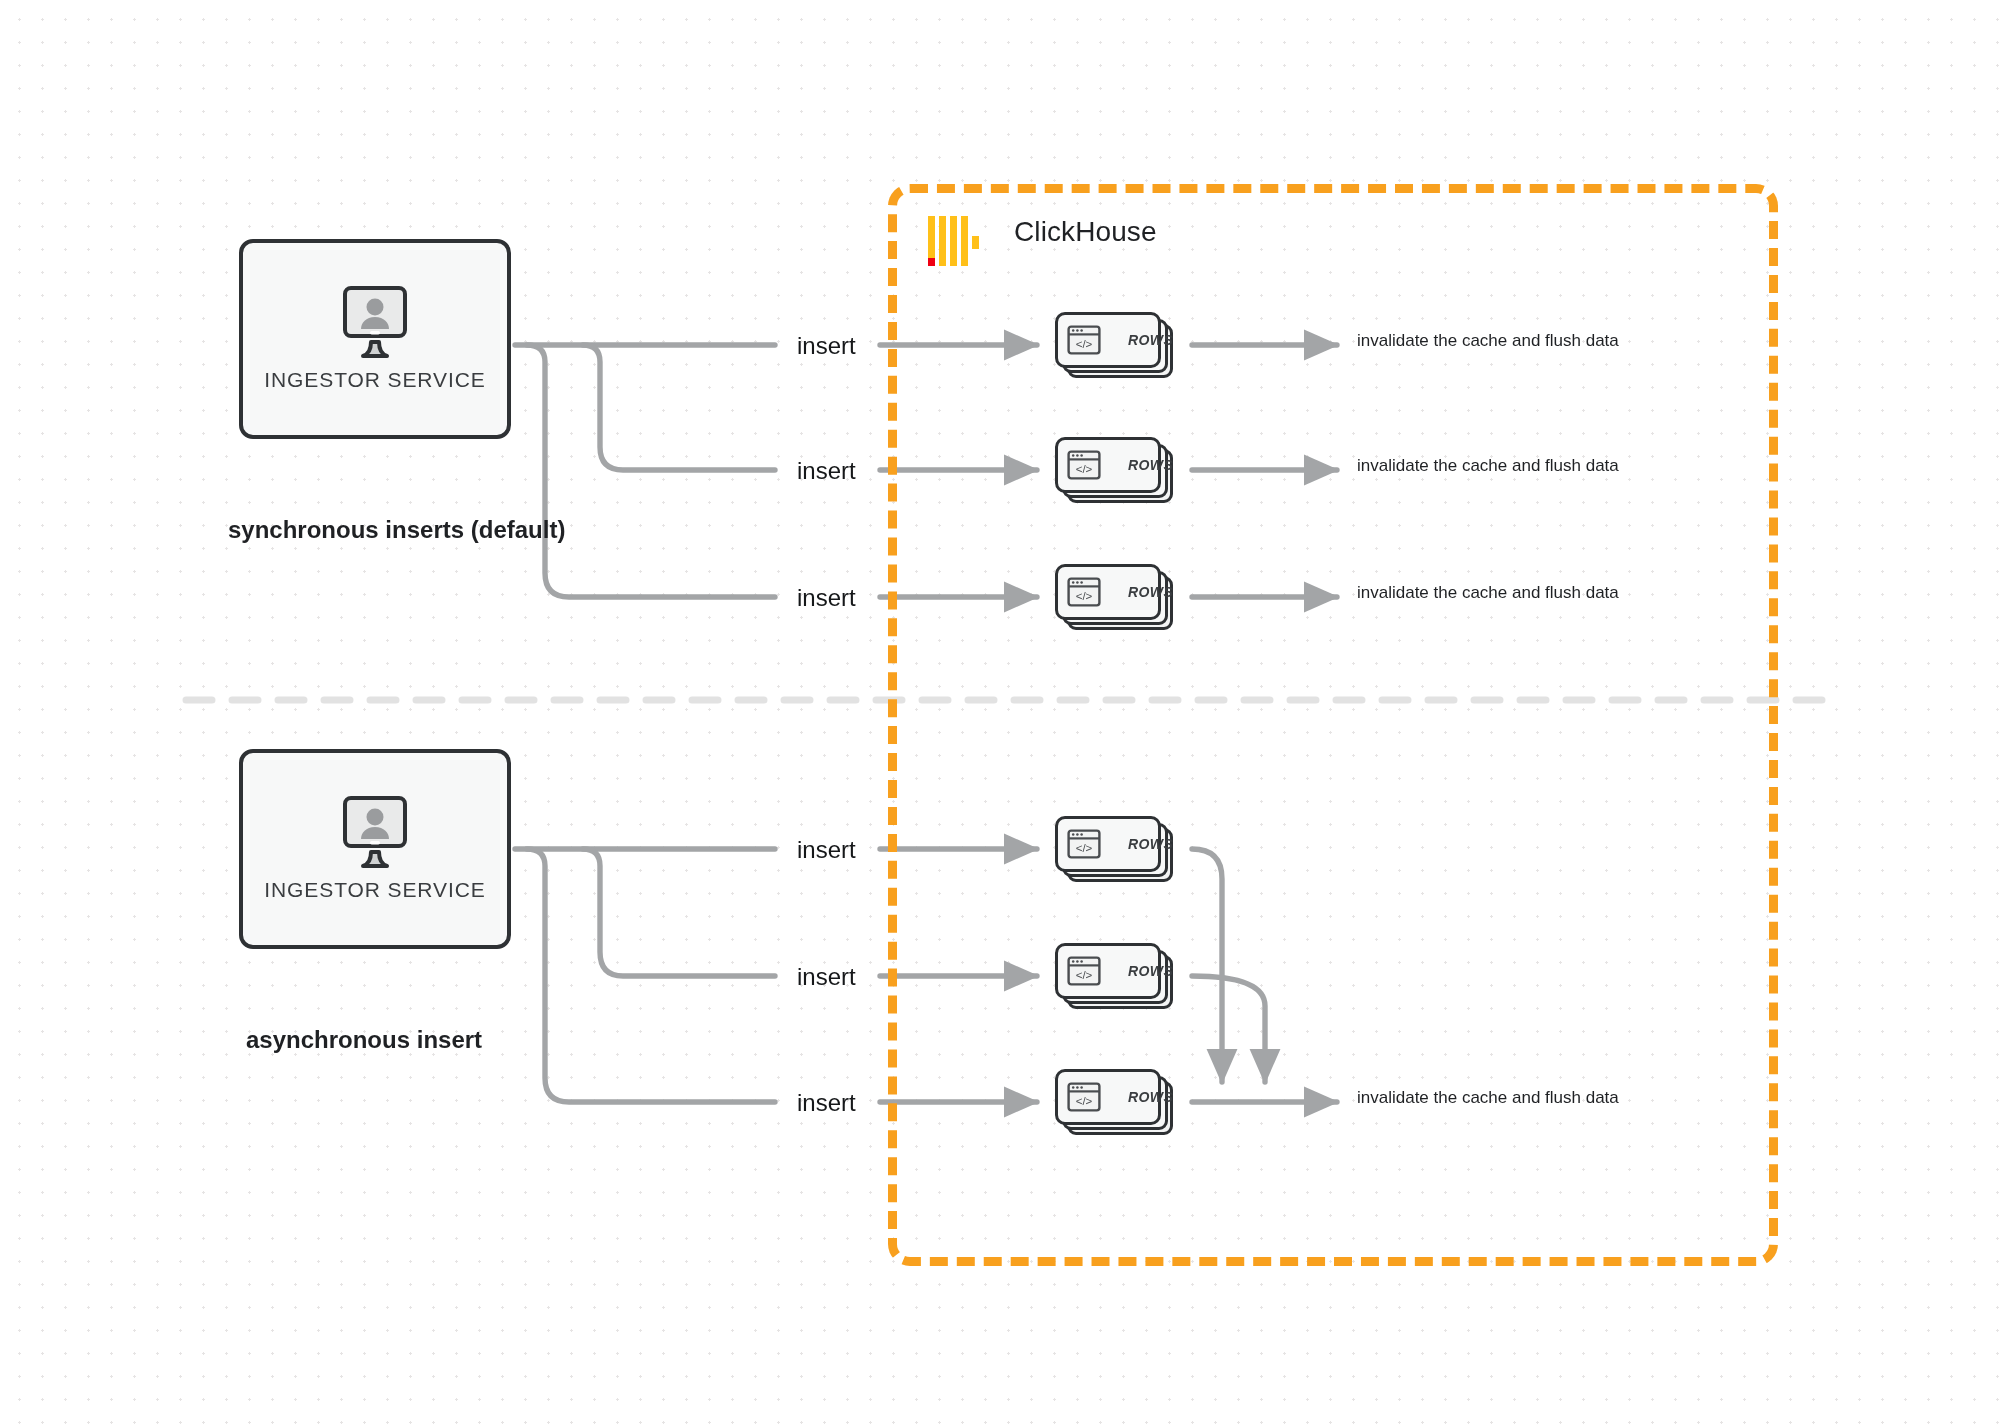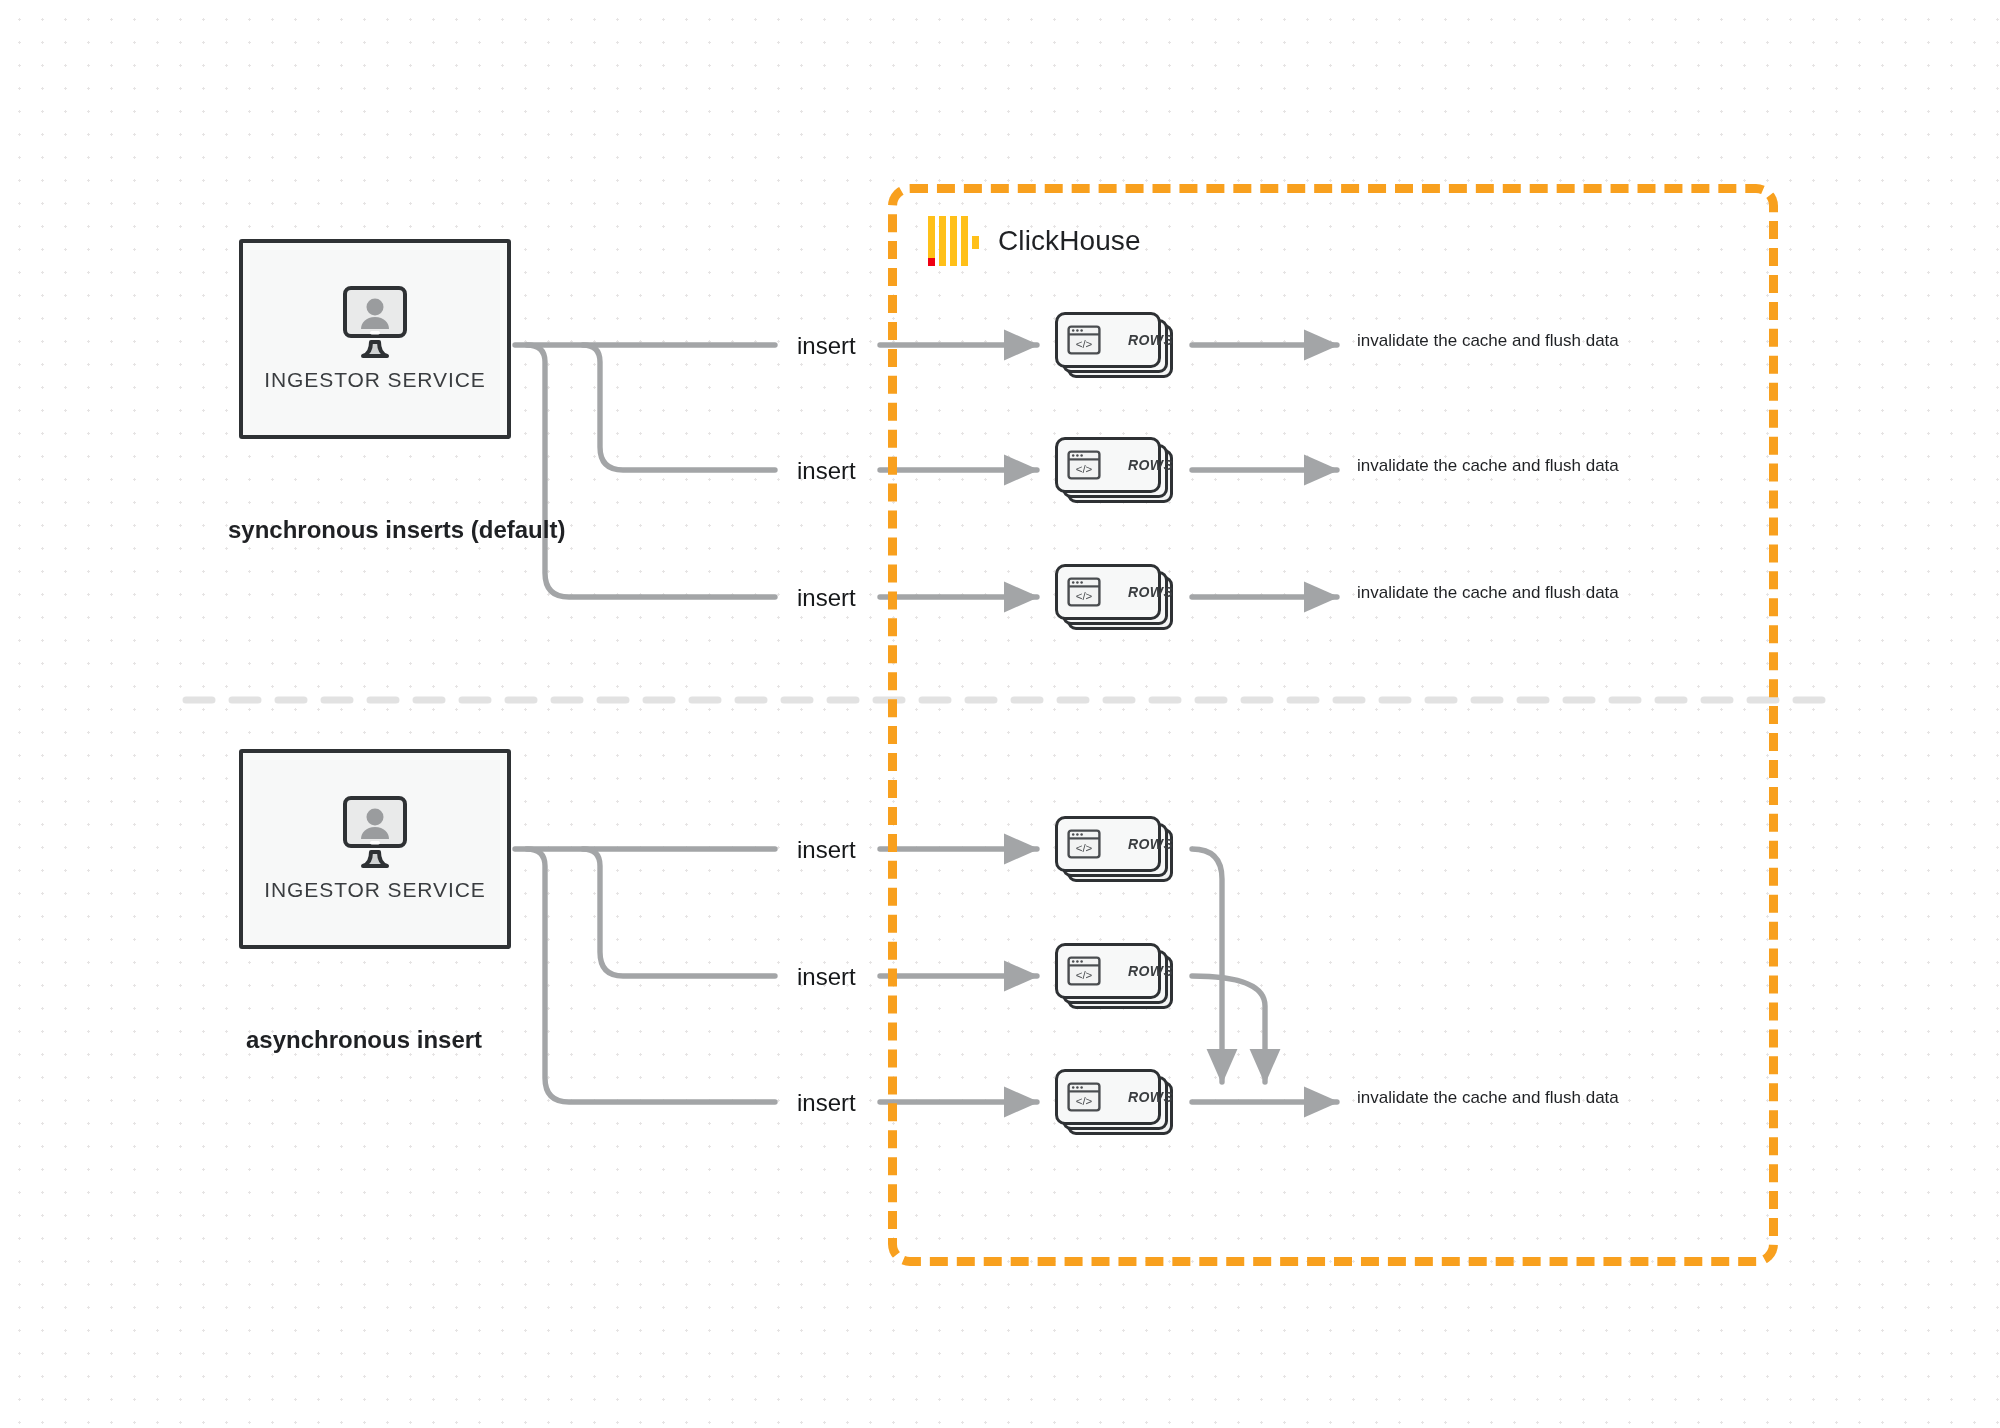--- a/index.html
+++ b/index.html
@@ -43,22 +43,21 @@
     border: 9px dashed #f8a01e;
     border-radius: 22px;
     box-sizing: border-box;
   }
 
   .ch-header {
     position: absolute;
     left: 928px;
     top: 216px;
     display: flex;
-    align-items: center;
-    gap: 22px;
+    gap: 38px;
   }
   .ch-logo {
     position: relative;
     width: 48px;
     height: 50px;
   }
   .ch-logo .bar {
     position: absolute;
     top: 0;
     width: 7px;
@@ -92,21 +91,21 @@
     white-space: nowrap;
   }
 
   
   .svc {
     position: absolute;
     width: 272px;
     height: 200px;
     background: #f7f8f8;
     border: 4px solid #2e3134;
-    border-radius: 3px;
+    border-radius: 14px;
     box-sizing: border-box;
     display: flex;
     flex-direction: column;
     align-items: center;
     justify-content: center;
     gap: 8px;
   }
   .svc.sync  { left: 239px; top: 239px; }
   .svc.async { left: 239px; top: 749px; }
 

